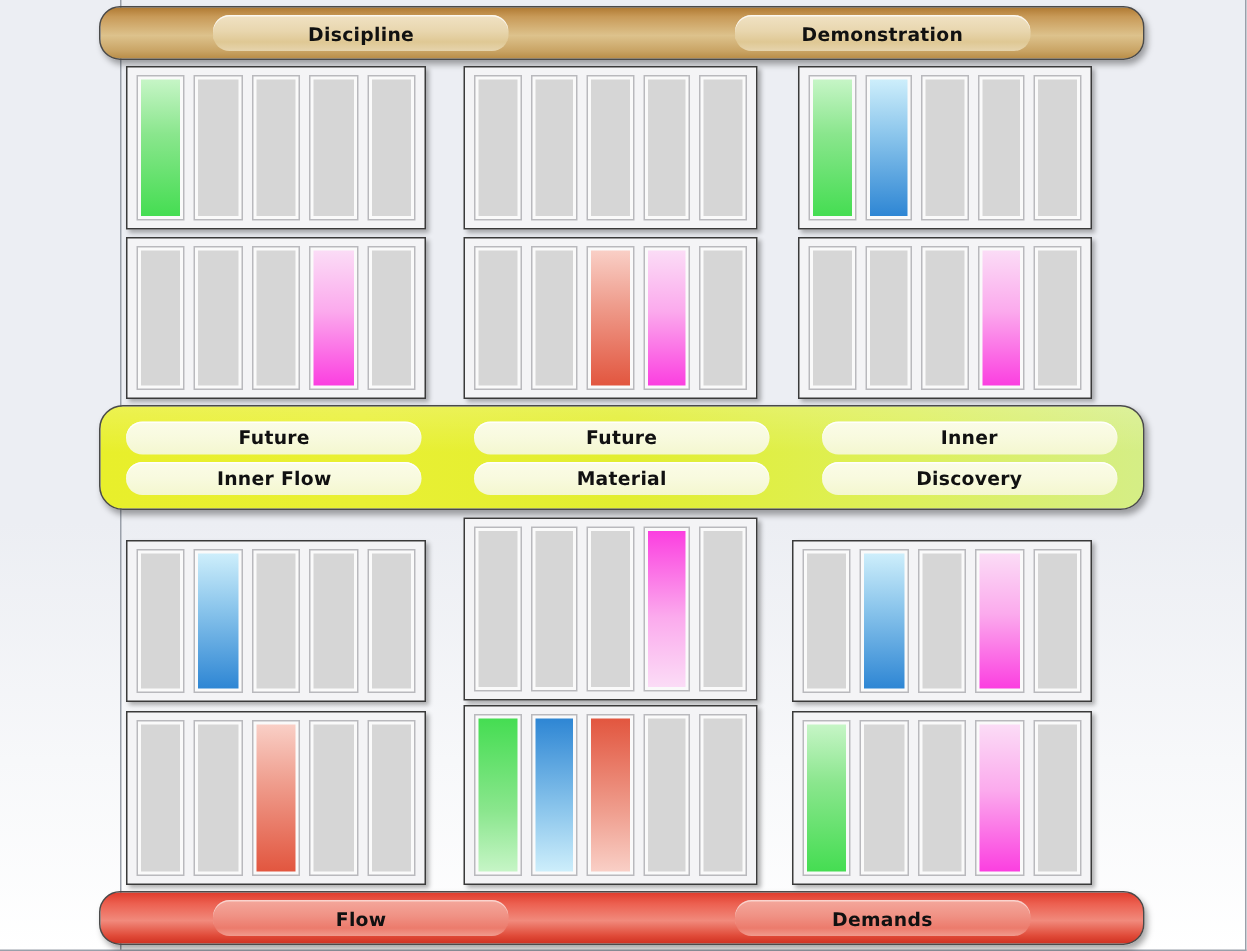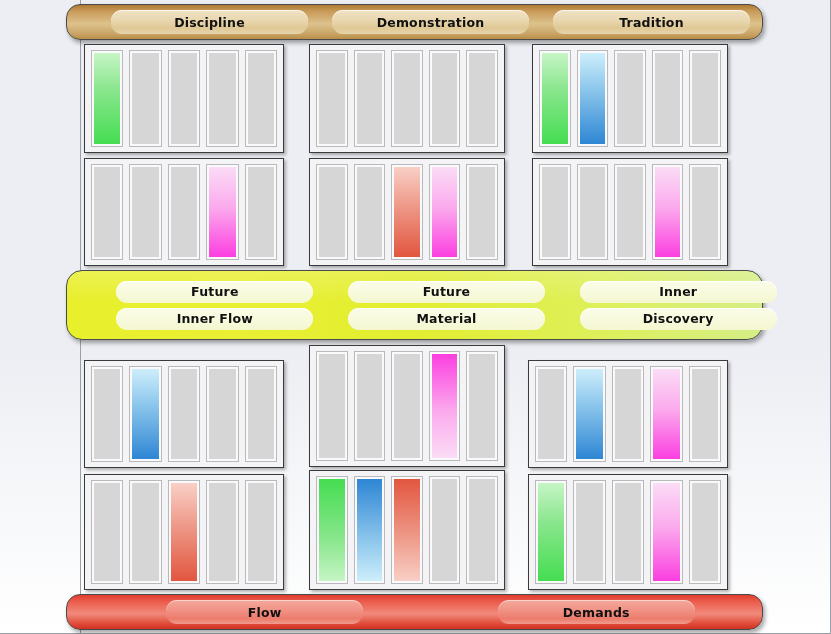--- a/index.html
+++ b/index.html
@@ -52,21 +52,21 @@
     background-image:
       linear-gradient(to bottom, rgba(255,255,255,0.18), rgba(255,255,255,0) 45%),
       linear-gradient(to right, #e8ef2b 0%, #e9f033 25%, #e2ee30 50%, #ddf05c 78%, #d5ee86 100%);
     display: flex;
     flex-direction: column;
     justify-content: center;
     gap: 5px;
     padding: 16px 0;
   }
 
-  .pillrow { display: flex; width: 100%; margin-left: 32px; }
+  .pillrow { display: flex; width: 100%; }
   .pillcell { flex: 1 1 0; display: flex; justify-content: center; }
 
   .pill {
     height: 22px;
     width: 197px;
     border-radius: 11px;
     display: flex;
     align-items: center;
     justify-content: center;
     font-size: 12.5px;
@@ -129,23 +129,20 @@
 <div id="left-rule"></div>
 
 <div class="labelbar top">
   <div class="pillrow">
     <div class="pillcell">
       <div class="pill gold">Discipline</div>
     </div>
     <div class="pillcell">
       <div class="pill gold">Demonstration</div>
     </div>
-    <div class="pillcell">
-      <div class="pill gold">Tradition</div>
-    </div>
   </div>
 </div>
 
 <div class="panel" style="left:84px; top:44px; width:200px; height:109px;">
     <div class="slot">
       <div class="bar green"></div>
     </div>
     <div class="slot">
       <div class="bar"></div>
     </div>

